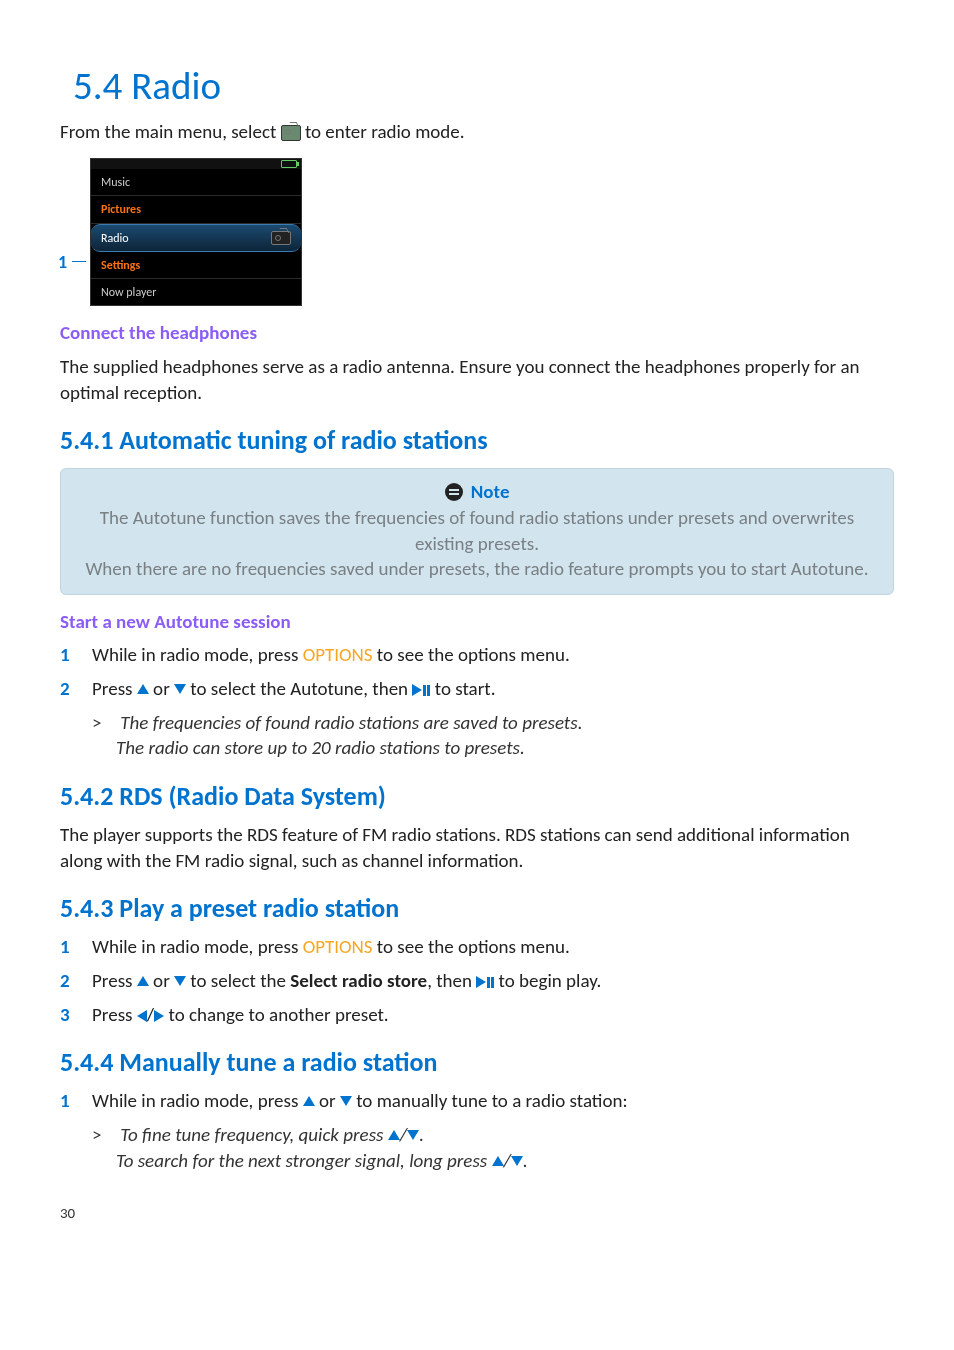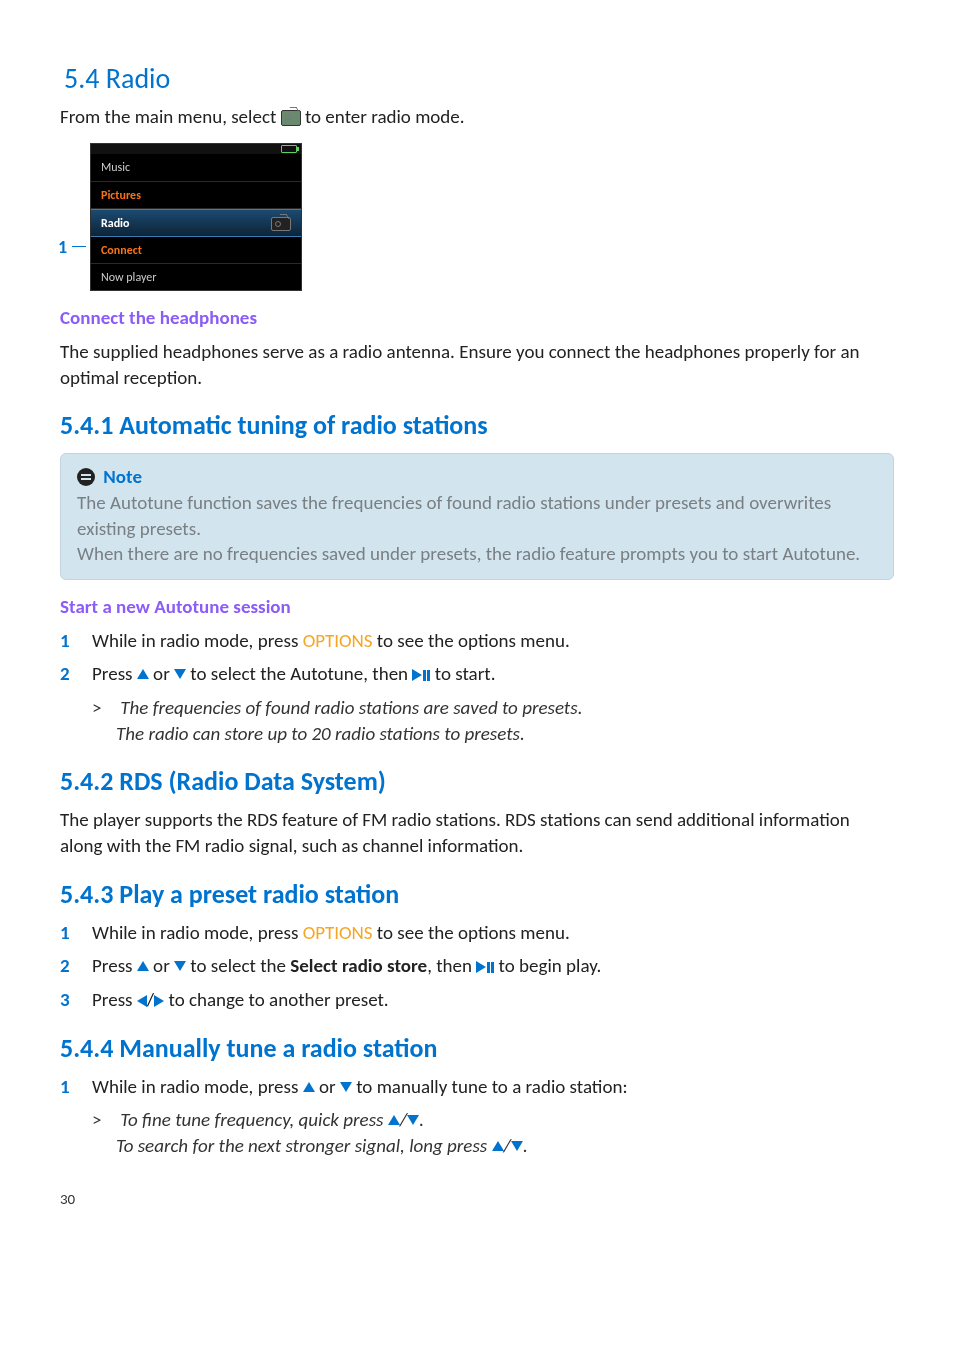--- a/index.html
+++ b/index.html
@@ -9,22 +9,22 @@
     color: #222;
     margin: 0;
     padding: 60px 60px 40px 60px;
     width: 954px;
     box-sizing: border-box;
     background: #fff;
   }
   h1 {
     color: #0073cf;
     font-weight: 400;
-    font-size: 28px;
-    margin: 0 0 6px 4px;
+    font-size: 39px;
+    margin: 0 0 6px 13px;
   }
   h2 {
     color: #0073cf;
     font-weight: 700;
     font-size: 26px;
     margin: 18px 0 8px 0;
   }
   h3 {
     color: #8b5cf6;
     font-weight: 700;
@@ -78,29 +78,30 @@
     position: absolute;
     right: -3px; top: 1px;
     width: 2px; height: 4px;
     background: #6c6;
   }
   .menu-item {
     padding: 5px 10px;
     border-bottom: 1px solid #2a2a2a;
     display: flex;
     justify-content: space-between;
-    align-items: flex-end;
+    align-items: center;
   }
   .menu-item b { color: #f97316; font-weight: 700; }
   .menu-item.sel {
     background: linear-gradient(#1b4a70, #0d2438);
     border-top: 1px solid #3a7db5;
     border-bottom: 1px solid #3a7db5;
     color: #fff;
-    font-weight: 700;
+    font-weight: 400;
+    border-radius: 9px;
   }
   .radio-mini {
     width: 18px; height: 12px;
     border: 1px solid #777;
     border-radius: 2px;
     position: relative;
     background: #222;
   }
   .radio-mini::before {
     content: "";
@@ -126,20 +127,21 @@
     background: #6a8a70;
     border-color: #333;
   }
   .note-box {
     background: #d2e5ef;
     border-radius: 6px;
     border: 1px solid #c0d5e0;
     padding: 10px 16px 12px 16px;
     color: #797f82;
     margin: 10px 0 10px 0;
+    text-align: center;
   }
   .note-title {
     color: #0073cf;
     font-weight: 700;
   }
   .note-icon {
     display: inline-block;
     width: 18px; height: 18px;
     background: #222;
     border-radius: 50%;
@@ -248,21 +250,21 @@
         <span>Music</span>
       </div>
     <div class="menu-item">
         <b>Pictures</b>
       </div>
     <div class="menu-item sel">
       <span>Radio</span>
       <span class="radio-mini"></span>
     </div>
     <div class="menu-item">
-        <b>Connect</b>
+        <b>Settings</b>
       </div>
     <div class="menu-item" style="border-bottom:none">
         <span>Now player</span>
       </div>
   </div>
 </div>
 
 <h3>Connect the headphones</h3>
 <p>The supplied headphones serve as a radio antenna. Ensure you connect the headphones properly for an optimal reception.</p>
 

